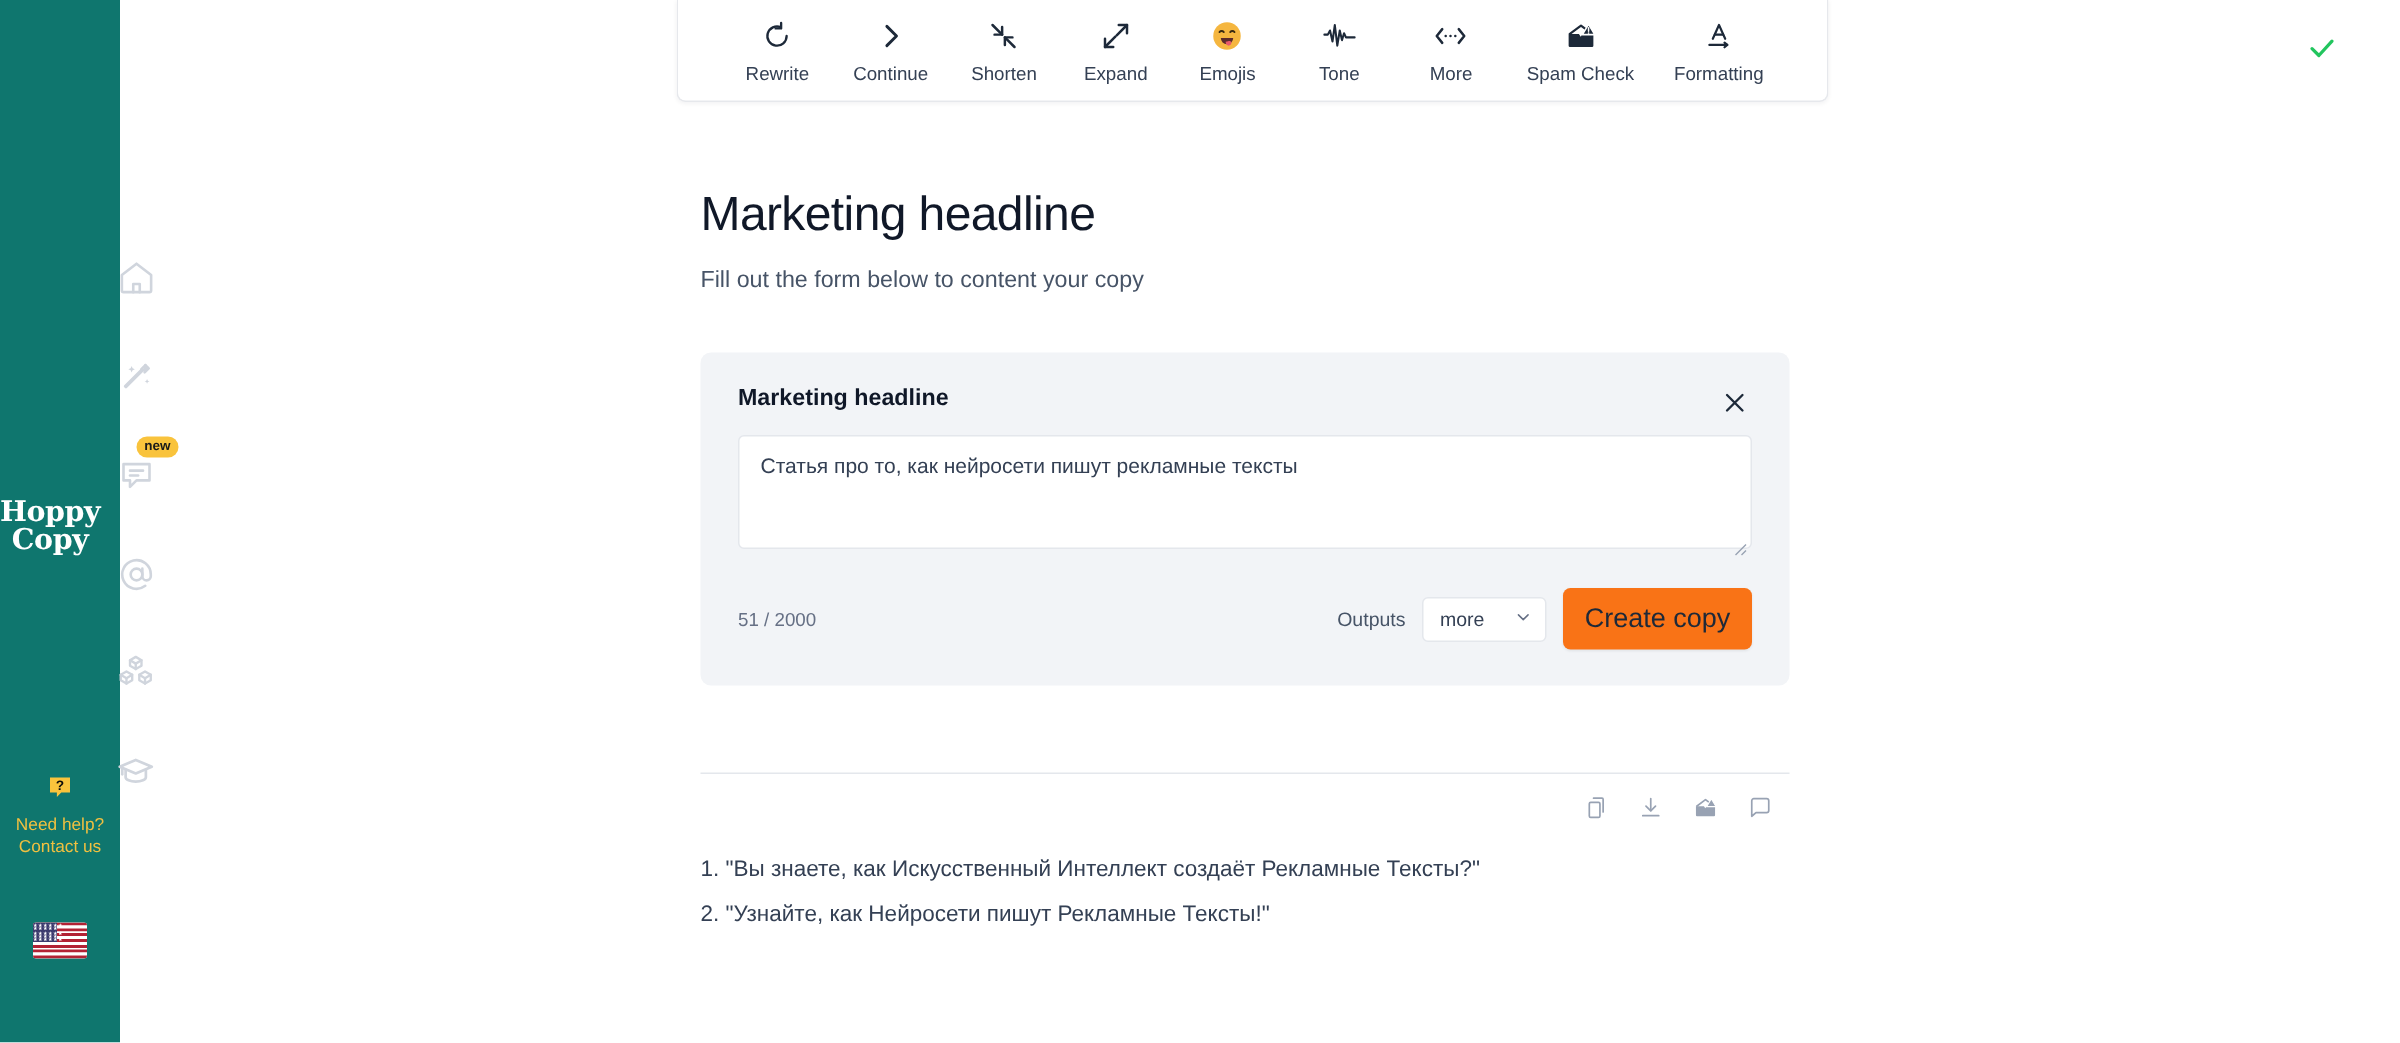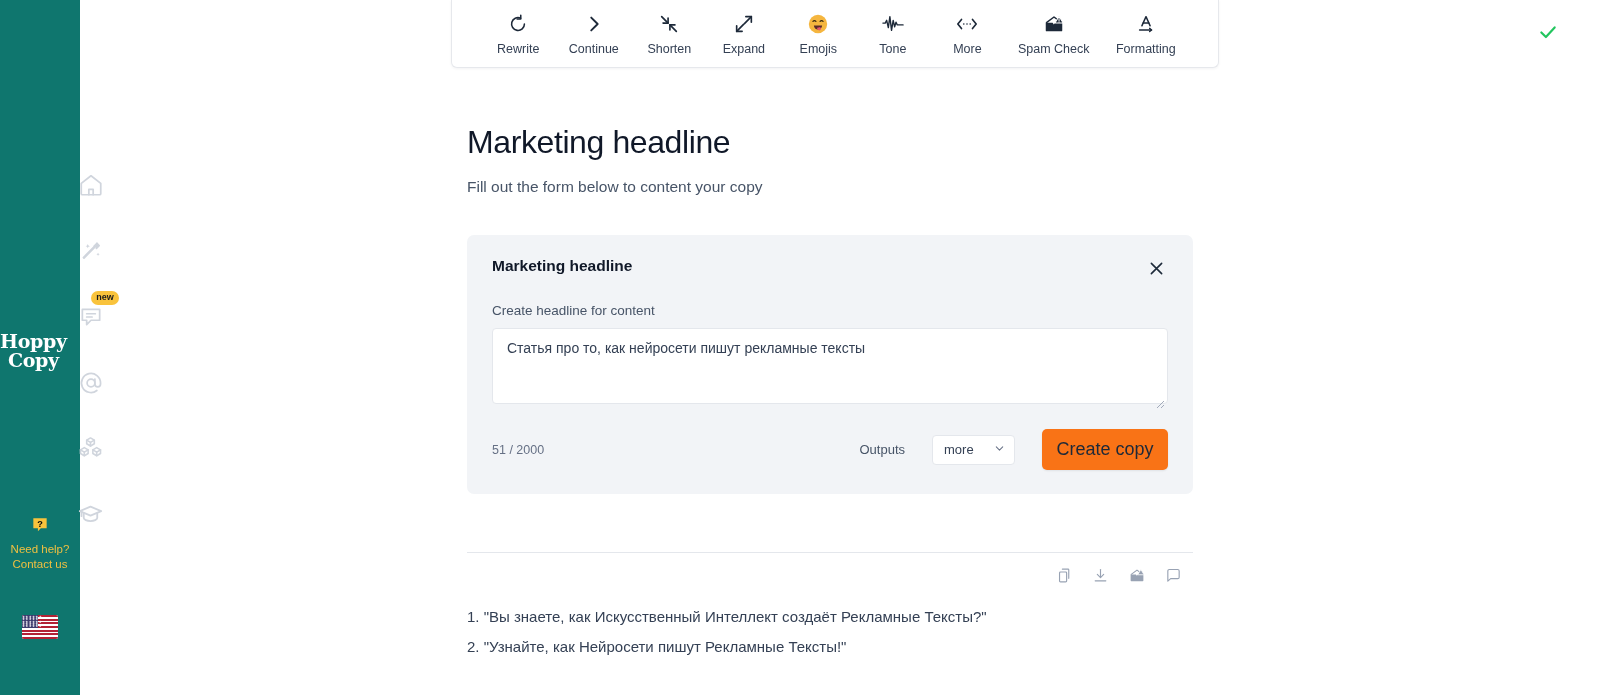--- a/index.html
+++ b/index.html
@@ -181,21 +181,21 @@
     position: absolute;
     right: 3px; bottom: 3px;
     width: 10px; height: 10px;
     pointer-events: none;
   }
   .card-foot {
     margin-top: 21px;
     display: flex; align-items: center; justify-content: space-between;
   }
   .counter { font-size: 12.5px; color: #667085; }
-  .foot-right { display: flex; align-items: center; gap: 27px; }
+  .foot-right { display: flex; align-items: center; gap: 11px; }
   .outputs-label { font-size: 13px; color: #475467; }
   .select {
     width: 83px; height: 30px;
     background: #ffffff;
     border: 1px solid #e4e7ec;
     border-radius: 4px;
     display: flex; align-items: center; justify-content: space-between;
     padding: 0 9px 0 11px;
     font-size: 13px;
     color: #344054;
@@ -471,21 +471,20 @@
     <div class="card">
       <div class="card-head">
         <div class="card-title">Marketing headline</div>
         <div class="card-close">
           <svg width="19" height="19" viewBox="0 0 24 24" fill="none" stroke="#1d2939" stroke-width="2" stroke-linecap="round">
             <path d="M5.5 5.5l13 13M18.5 5.5l-13 13"></path>
           </svg>
         </div>
       </div>
 
-      <div class="field-label">Create headline for content</div>
 
       <div style="position:relative">
         <textarea class="textarea" placeholder="Create headline for content" style="">Статья про то, как нейросети пишут рекламные тексты</textarea>
         <span class="resize-grip">
           <svg width="10" height="10" viewBox="0 0 10 10" stroke="#98a2b3" stroke-width="0.9">
             <path d="M9 2 2 9M9 6 6 9"></path>
           </svg>
         </span>
       </div>
 

